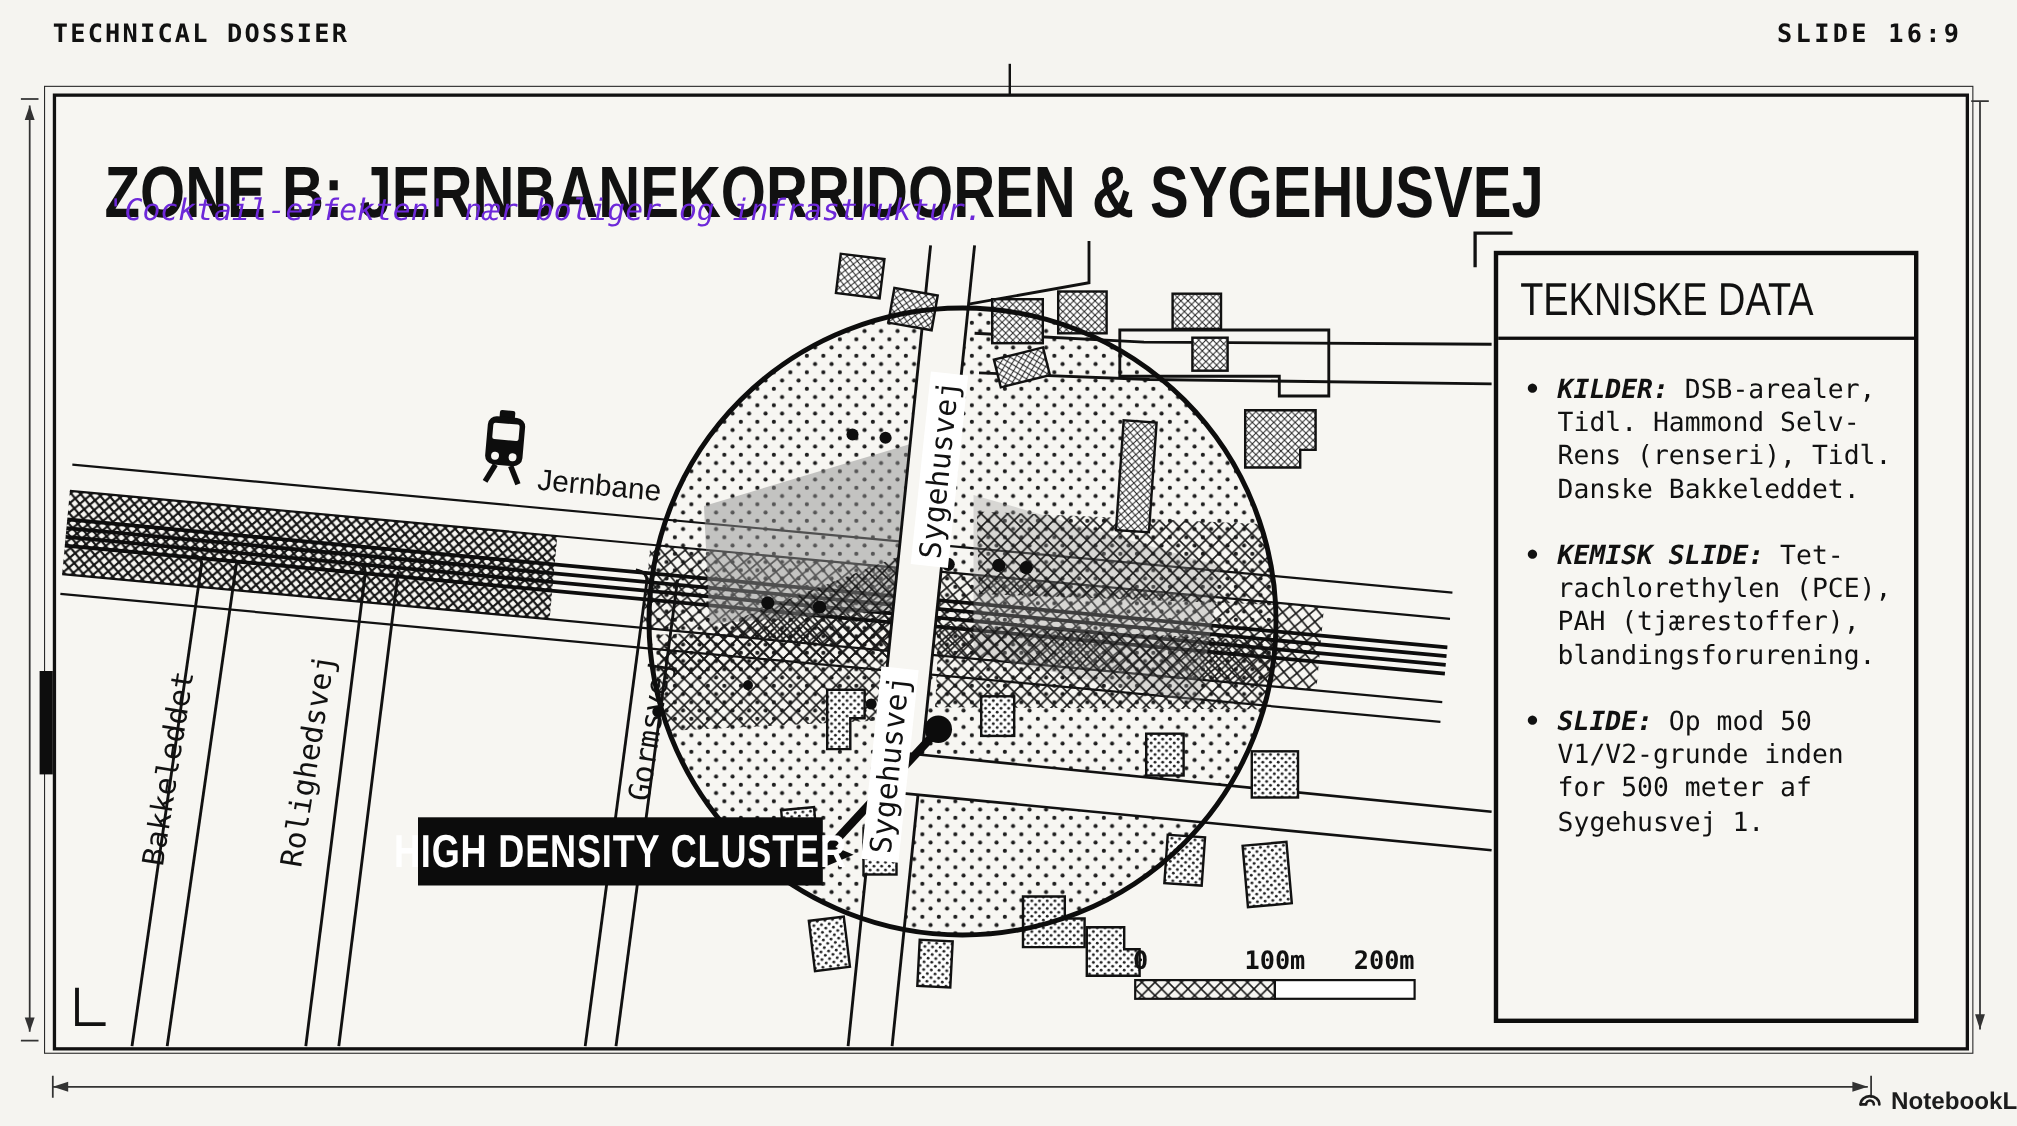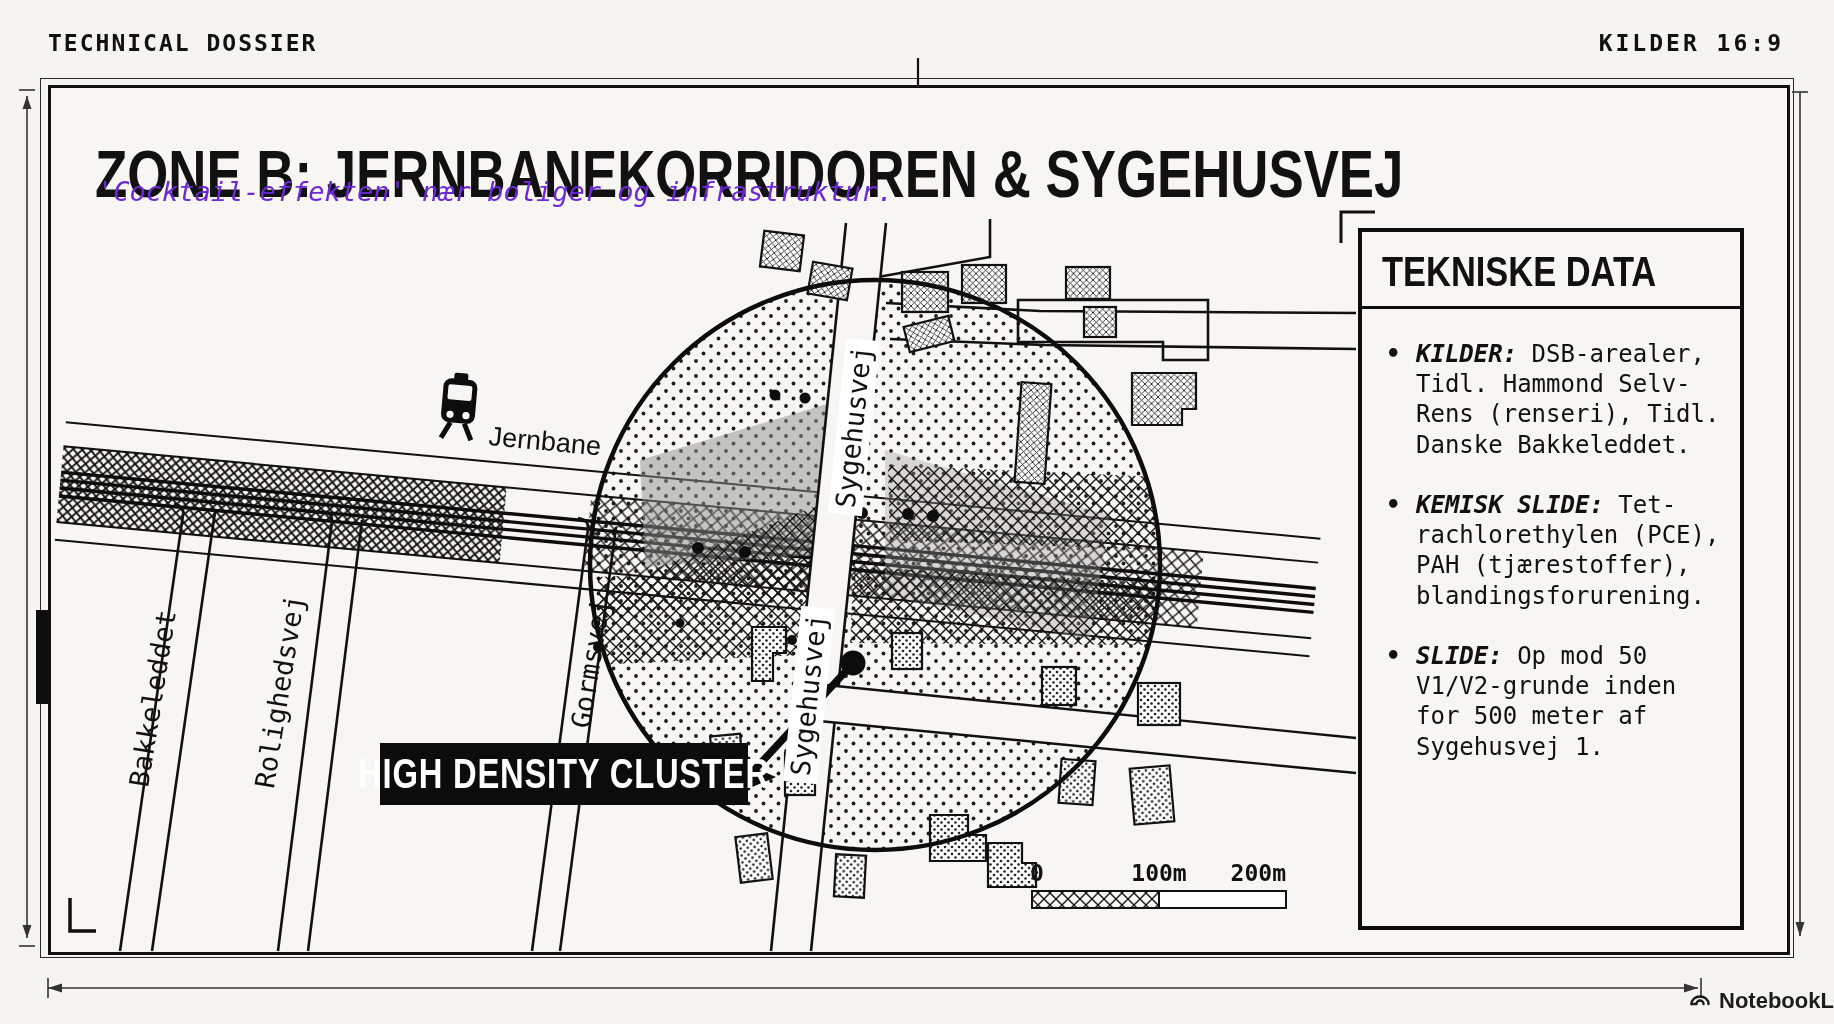--- a/index.html
+++ b/index.html
@@ -1,38 +1,38 @@
 <!DOCTYPE html>
 <html><head>
 <meta charset="utf-8">
 <style>
   html,body{margin:0;padding:0;}
   body{
     width:1834px;height:1024px;position:relative;overflow:hidden;
     background:#f5f4f0;color:#111;
     font-family:"DejaVu Sans Mono", monospace;
   }
-  .hdr{position:absolute;top:30px;font-size:23px;font-weight:bold;letter-spacing:2px;}
+  .hdr{position:absolute;top:18px;font-size:23px;font-weight:bold;letter-spacing:2px;}
   .hdr-left{left:48px;}
   .hdr-right{right:50px;letter-spacing:3px;}
   .frame-outer{position:absolute;left:40px;top:78px;width:1752px;height:878px;border:1.5px solid #2a2a2a;}
   .frame-inner{position:absolute;left:48px;top:85px;width:1736px;height:864px;border:3px solid #111;background:#f7f6f2;}
   .title{
     position:absolute;left:95px;top:92px;
     font-family:"Liberation Sans",sans-serif;font-weight:900;font-size:66px;
     transform:scaleX(.8);transform-origin:left top;white-space:nowrap;letter-spacing:0;
   }
   .subtitle{position:absolute;left:97px;top:176px;font-size:27px;color:#6d28d9;font-style:italic;}
   #map{position:absolute;left:40px;top:215px;}
   .panel{
     position:absolute;left:1358px;top:228px;width:378px;height:694px;
     border:4px solid #0d0d0d;background:#f7f6f2;z-index:5;
   }
   .panel-title{
-    font-family:"Liberation Sans",sans-serif;font-weight:700;font-size:42px;
+    font-family:"Liberation Sans",sans-serif;font-weight:400;font-size:42px;
     padding:16px 0 10px 20px;border-bottom:3px solid #0d0d0d;
     transform-origin:left top;
   }
   .panel-title-inner{display:inline-block;transform:scaleX(.82);transform-origin:left top;white-space:nowrap;}
   .panel-body{padding:30px 14px 0 14px;}
   .panel-item{position:relative;padding-left:40px;font-size:24px;line-height:1.26;margin-bottom:30px;}
   .bullet{position:absolute;left:10px;top:0;font-weight:bold;}
   .panel-item b{font-weight:bold;font-style:italic;}
   .cluster-box{
     position:absolute;left:380px;top:743px;width:368px;height:62px;background:#0c0c0c;z-index:4;
@@ -48,21 +48,21 @@
     font-family:"Liberation Sans",sans-serif;font-size:22px;font-weight:700;color:#1c1c1c;
   }
 </style>
 </head>
 <body>
 
 <div class="frame-outer"></div>
 <div class="frame-inner"></div>
 
 <div class="hdr hdr-left">TECHNICAL DOSSIER</div>
-<div class="hdr hdr-right">KILDER 16:9</div>
+<div class="hdr hdr-right">SLIDE 16:9</div>
 
 <h1 class="title">ZONE B: JERNBANEKORRIDOREN &amp; SYGEHUSVEJ</h1>
 <div class="subtitle">'Cocktail-effekten' nær boliger og infrastruktur.</div>
 
 <svg id="map" width="1320" height="740" viewBox="0 0 1320 740">
   <defs>
     <pattern id="xh" patternUnits="userSpaceOnUse" width="12" height="12">
       <path d="M0,0 l12,12 M12,0 l-12,12" stroke="#161616" stroke-width="1.4" fill="none"></path>
     </pattern>
     <pattern id="xh2" patternUnits="userSpaceOnUse" width="9" height="9">

